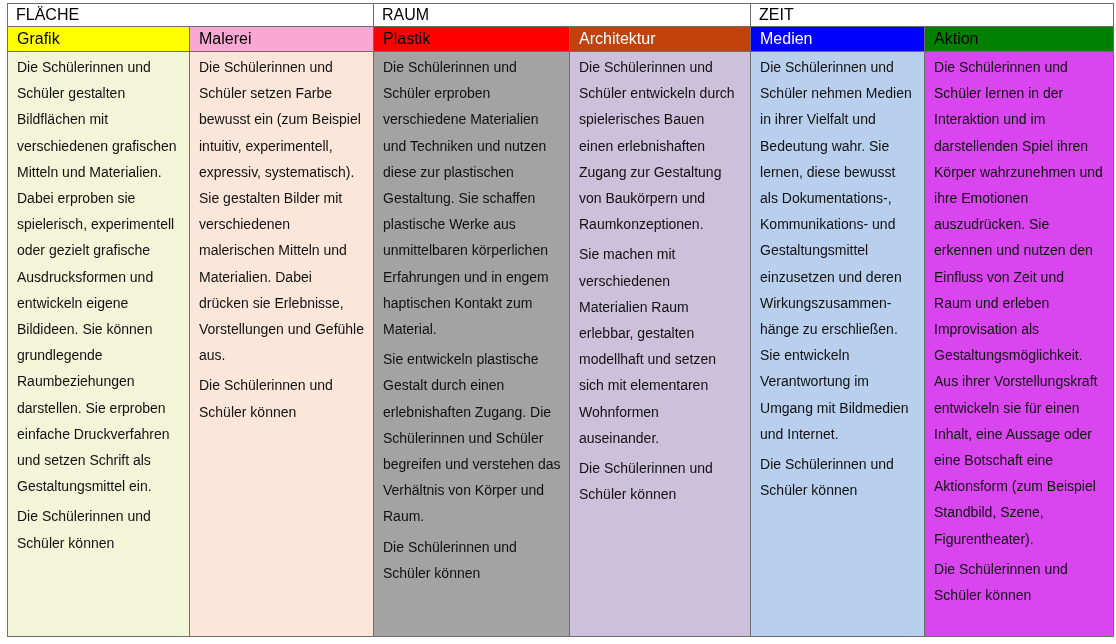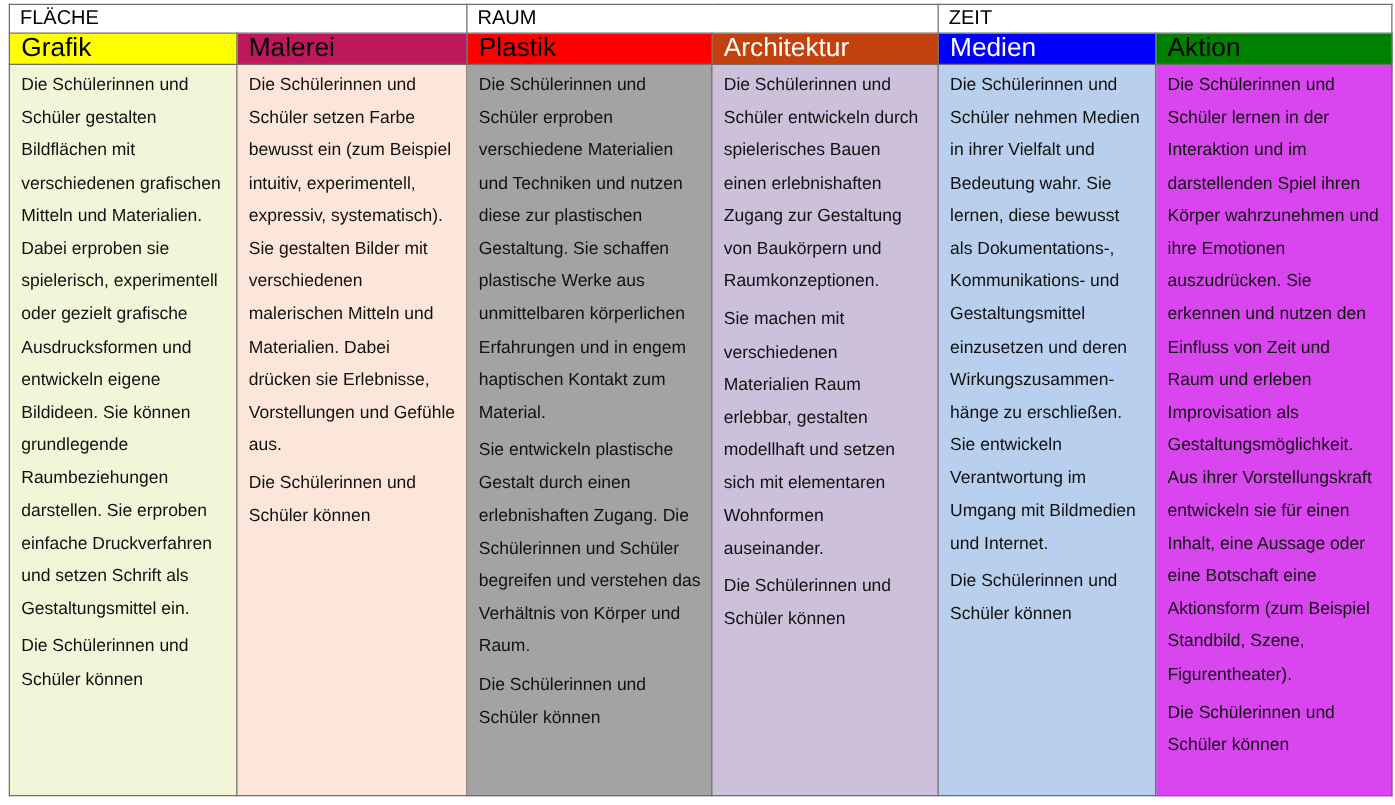--- a/index.html
+++ b/index.html
@@ -7,21 +7,21 @@
          font-family: "Liberation Sans", sans-serif; color: #111; }
   table.curriculum {
     position: absolute; left: 7px; top: 3px;
     border-collapse: collapse; table-layout: fixed;
     width: 1106px;
   }
   table.curriculum td {
     border: 1px solid #6e6e6e; vertical-align: top; padding: 0;
   }
   .group-cell { height: 22px; background: #ffffff; font-size: 16px; line-height: 22px; padding-left: 8px !important; color: #000; }
-  .cat-cell { height: 24px; font-size: 21px; line-height: 24px; padding-left: 9px !important; }
+  .cat-cell { height: 24px; font-size: 16px; line-height: 24px; padding-left: 9px !important; }
   .body-cell { height: 582px; font-size: 14px; line-height: 26.2px; padding: 2px 8px 0 9px !important; }
   .body-cell p { margin: 0; }
   .body-cell p + p { margin-top: 4px; }
 </style>
 </head>
 <body>
 
 <table class="curriculum">
   <colgroup>
     <col style="width:182px">
@@ -32,21 +32,21 @@
       <col style="width:189px">
   </colgroup>
   <tbody>
       <tr>
     <td colspan="2" class="group-cell">FLÄCHE</td>
     <td colspan="2" class="group-cell">RAUM</td>
     <td colspan="2" class="group-cell">ZEIT</td>
   </tr>
   <tr>
     <td class="cat-cell" style="background:#ffff00;color:#000">Grafik</td>
-    <td class="cat-cell" style="background:#be185d;color:#000">Malerei</td>
+    <td class="cat-cell" style="background:#f9a8d4;color:#000">Malerei</td>
     <td class="cat-cell" style="background:#ff0000;color:#000">Plastik</td>
     <td class="cat-cell" style="background:#c2410c;color:#fff">Architektur</td>
     <td class="cat-cell" style="background:#0000ff;color:#fff">Medien</td>
     <td class="cat-cell" style="background:#008000;color:#000">Aktion</td>
   </tr>
   <tr>
     <td class="body-cell" style="background:#f3f5d8">
       <p>Die Schülerinnen und Schüler gestalten Bildflächen mit verschiedenen grafischen Mitteln und Materialien. Dabei erproben sie spielerisch, experimentell oder gezielt grafische Ausdrucksformen und entwickeln eigene Bildideen. Sie können grundlegende Raumbeziehungen darstellen. Sie erproben einfache Druckverfahren und setzen Schrift als Gestaltungsmittel ein.</p>
       <p>Die Schülerinnen und Schüler können</p>
     </td>

